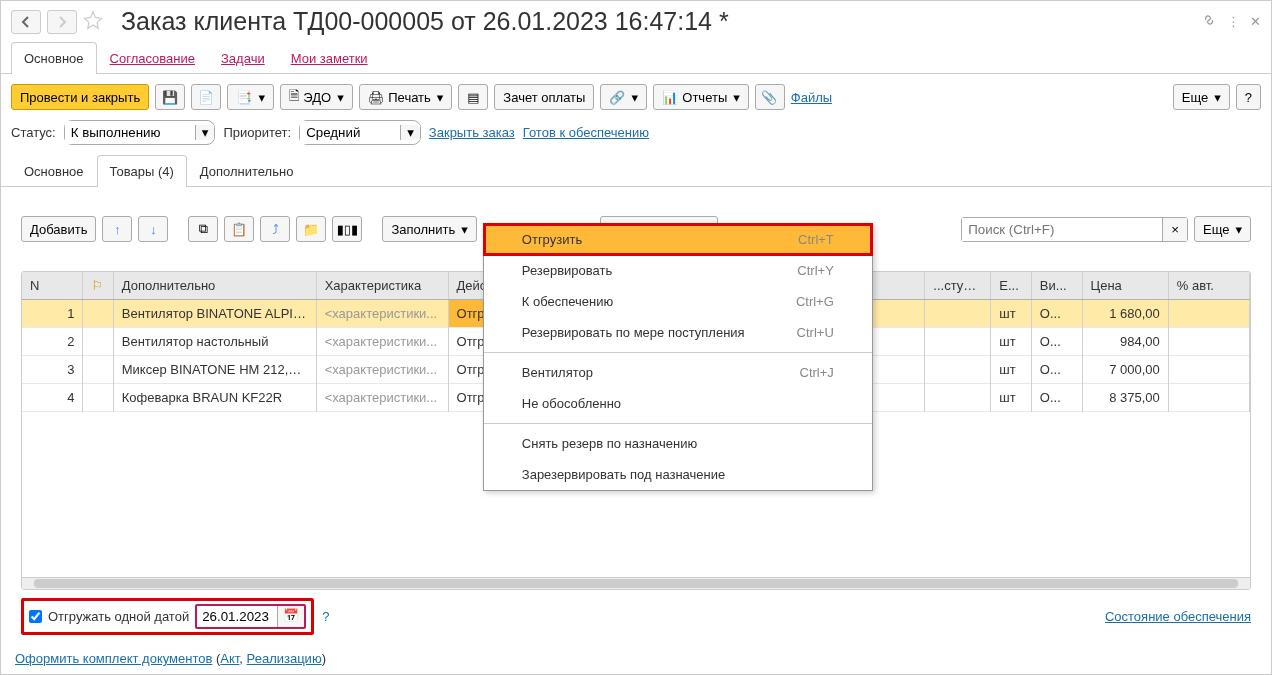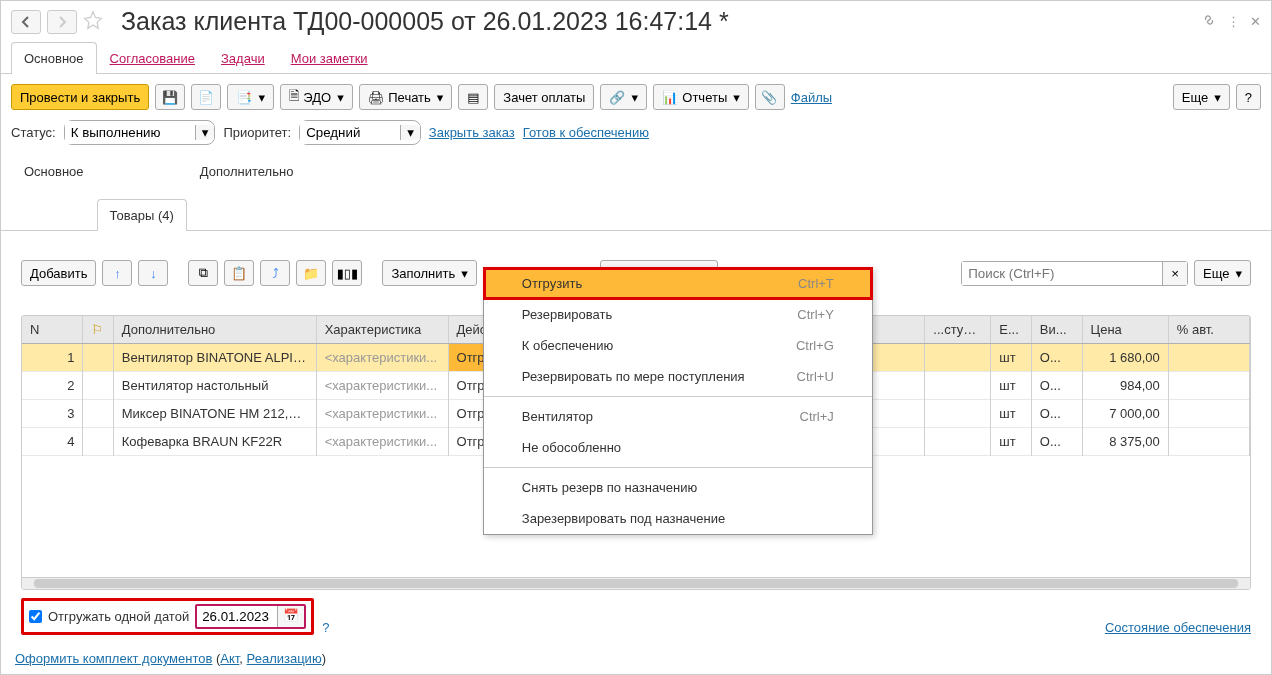--- a/index.html
+++ b/index.html
@@ -19,42 +19,42 @@
 .btn.primary { background: #ffcc33; border-color: #c99a00; color: #000; font-weight: normal; }
 .btn.icon-only { padding: 4px; width: 30px; justify-content: center; }
 .dropdown-arrow { margin-left: 2px; }
 .link { color: #1a6fab; text-decoration: underline; cursor: pointer; }
 .status-row { display: flex; gap: 8px; padding: 0 10px 10px; align-items: center; }
 .select-wrap { display: inline-flex; border: 1px solid #aaa; border-radius: 8px; align-items: center; }
 .select-wrap input { border: none; padding: 4px 6px; outline: none; background: #fff; }
 .select-btn { border: none; border-left: 1px solid #aaa; padding: 0 6px; background: #f6f6f6; cursor: pointer; }
 .tabs-sub { display: flex; padding: 0 10px; border-bottom: 1px solid #ccc; }
 .tabs-sub .tab { padding: 8px 12px; border: 1px solid transparent; border-bottom: none; margin-bottom: -1px; cursor: pointer; }
-.tabs-sub .tab.active { border-color: #ccc; background: #fff; border-radius: 4px 4px 0 0; margin-top: 44px; }
+.tabs-sub .tab.active { border-color: #ccc; background: #fff; border-radius: 4px 4px 0 0; }
 .table-toolbar { display: flex; gap: 6px; padding: 10px 20px; align-items: center; }
 .spacer { flex: 1; }
 .search-box { display: flex; border: 1px solid #aaa; border-radius: 3px; }
 .search-box input { border: none; padding: 4px 6px; width: 200px; outline: none; }
 .search-box .x { border: none; border-left: 1px solid #aaa; padding: 0 8px; background: #f6f6f6; cursor: pointer; }
 .table-wrap { margin: 0 20px; border: 1px solid #ccc; border-radius: 3px; flex: 1; overflow: hidden; position: relative; }
 table { border-collapse: collapse; width: 100%; table-layout: fixed; }
 th, td { border-right: 1px solid #d0d0d0; padding: 6px 8px; text-align: left; font-size: 13px; white-space: nowrap; overflow: hidden; text-overflow: ellipsis; }
 th { background: #e8e8e8; border-bottom: 1px solid #b0b0b0; font-weight: normal; }
 tbody tr { background: #fff; border-bottom: 1px solid #e8e8e8; }
 tbody tr.sel { background: #ffeaa7; }
 tbody tr.sel td.action-cell { background: #ffb938; }
 .num-cell { text-align: right; }
 .char { color: #999; }
 .context-menu { position: absolute; top: 0; left: 519px; width: 390px; background: #fff; border: 1px solid #999; box-shadow: 2px 2px 6px rgba(0,0,0,0.2); z-index: 10; }
 .context-menu .mi { padding: 8px 38px; display: flex; justify-content: space-between; cursor: pointer; }
 .context-menu .mi.sel { background: #ffb938; outline: 3px solid #d00; outline-offset: -2px; }
 .context-menu .shortcut { color: #888; }
 .context-menu .sep { border-top: 1px solid #ccc; margin: 4px 0; }
 .obespech-wrap { position: relative; display: inline-block; }
-.footer-row1 { display: flex; padding: 8px 20px; align-items: flex-end; gap: 8px; }
+.footer-row1 { display: flex; padding: 8px 20px; align-items: center; gap: 8px; }
 .footer-row1 .ship-date-wrap { border: 3px solid #d00; padding: 3px 5px; display: flex; align-items: center; gap: 6px; border-radius: 2px; }
 .footer-row2 { display: flex; padding: 8px 14px; align-items: center; border-top: 1px solid #eee; }
 .footer-row3 { display: flex; padding: 8px 14px; align-items: center; gap: 12px; }
 .val-box { border: 1px solid #ccc; padding: 4px 8px; width: 130px; text-align: right; display: inline-block; border-radius: 2px; background: #f9f9f9; }
 .scrollbar-h { height: 12px; background: #eee; border-top: 1px solid #ccc; position: relative; }
 .scrollbar-h .thumb { position: absolute; left: 12px; right: 12px; top: 1px; bottom: 1px; background: #ccc; border-radius: 4px; }
 .date-input { display: flex; border: 2px solid #be185d; border-radius: 2px; }
 .date-input input { border: none; padding: 3px 5px; width: 80px; outline: none; }
 .date-input .cal { border-left: 1px solid #aaa; padding: 2px 5px; cursor: pointer; background: #f6f6f6; }
 .btn.pressed { background: #e0e0e0; border-color: #888; box-shadow: inset 1px 1px 2px rgba(0,0,0,0.2); margin-top: 38px; }

